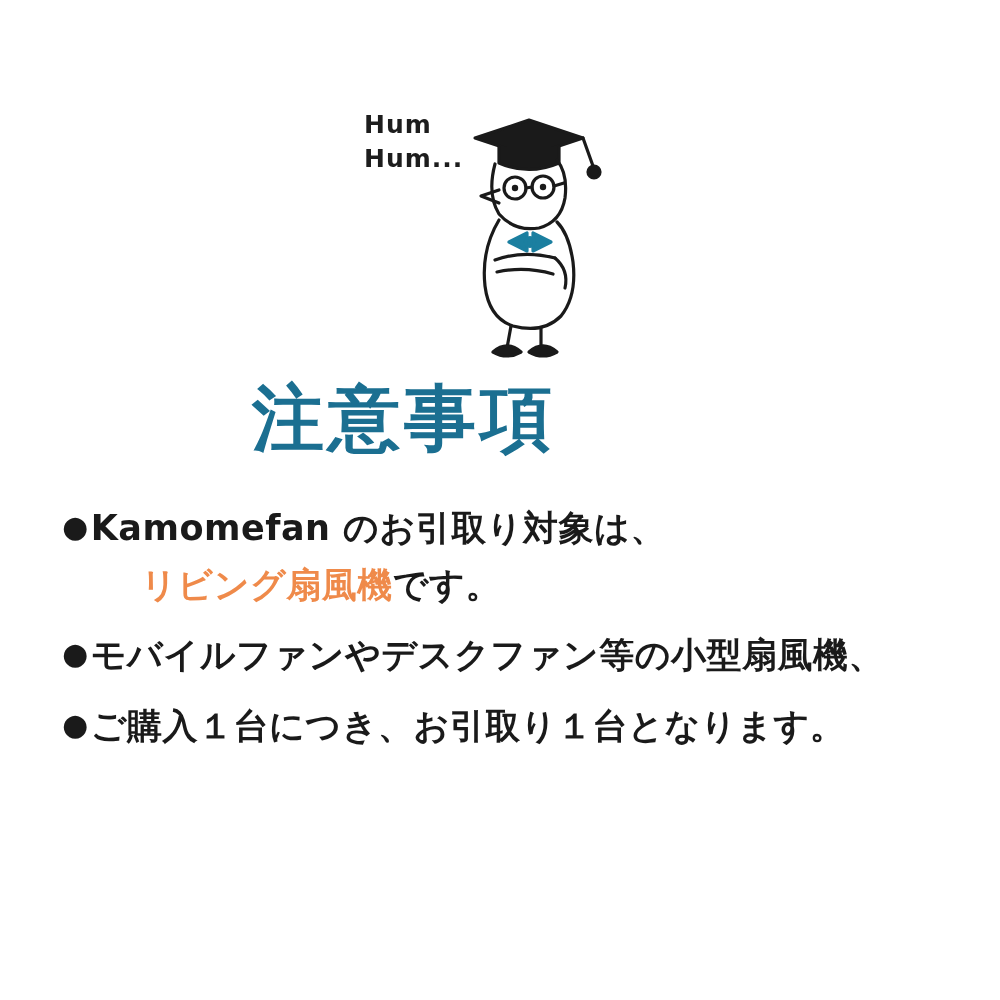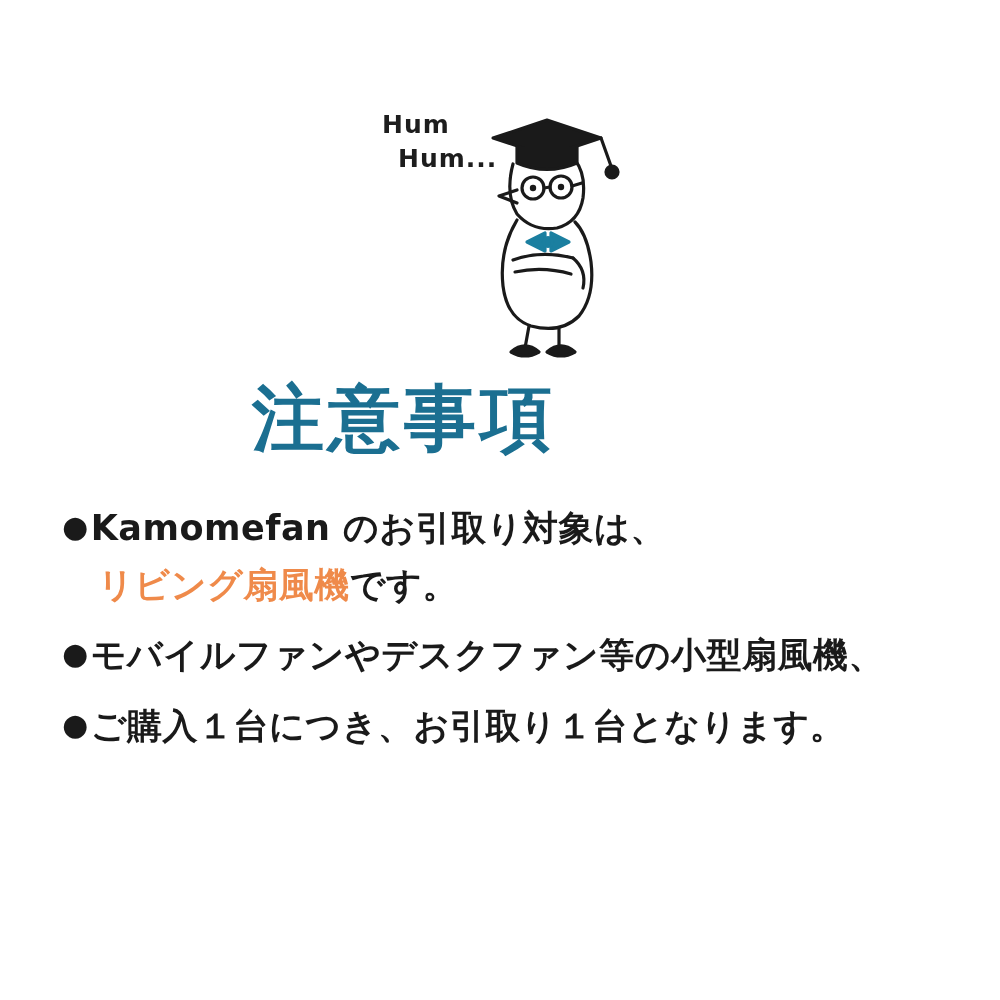--- a/index.html
+++ b/index.html
@@ -17,40 +17,39 @@
   .page {
     position: relative;
     width: 1000px;
     height: 1000px;
     box-sizing: border-box;
   }
 
   
   .illustration {
     position: absolute;
-    left: 360px;
+    left: 342px;
     top: 90px;
     width: 290px;
     height: 280px;
   }
   .speech {
     position: absolute;
     left: 22px;
     top: 18px;
     width: 120px;
     line-height: 1.35;
     color: #1d1d1d;
     font-family: "DejaVu Sans", sans-serif;
     font-size: 25px;
     font-weight: 600;
     letter-spacing: 1px;
   }
   .speech .line2 {
     display: block;
-    margin-left: 16px;
   }
   .bird-svg {
     position: absolute;
     left: 95px;
     top: 0;
     width: 195px;
     height: 275px;
   }
 
   
@@ -88,20 +87,21 @@
     display: block;
     margin-left: 36px;
   }
   .bullet {
     font-size: 30px;
     vertical-align: 3px;
     margin-right: 2px;
   }
   .hl {
     color: #ef8a4a;
+    margin-left: 43px;
   }
   .note-spacer {
     height: 8px;
   }
 </style>
 </head>
 <body>
 
 <div class="page">
 

